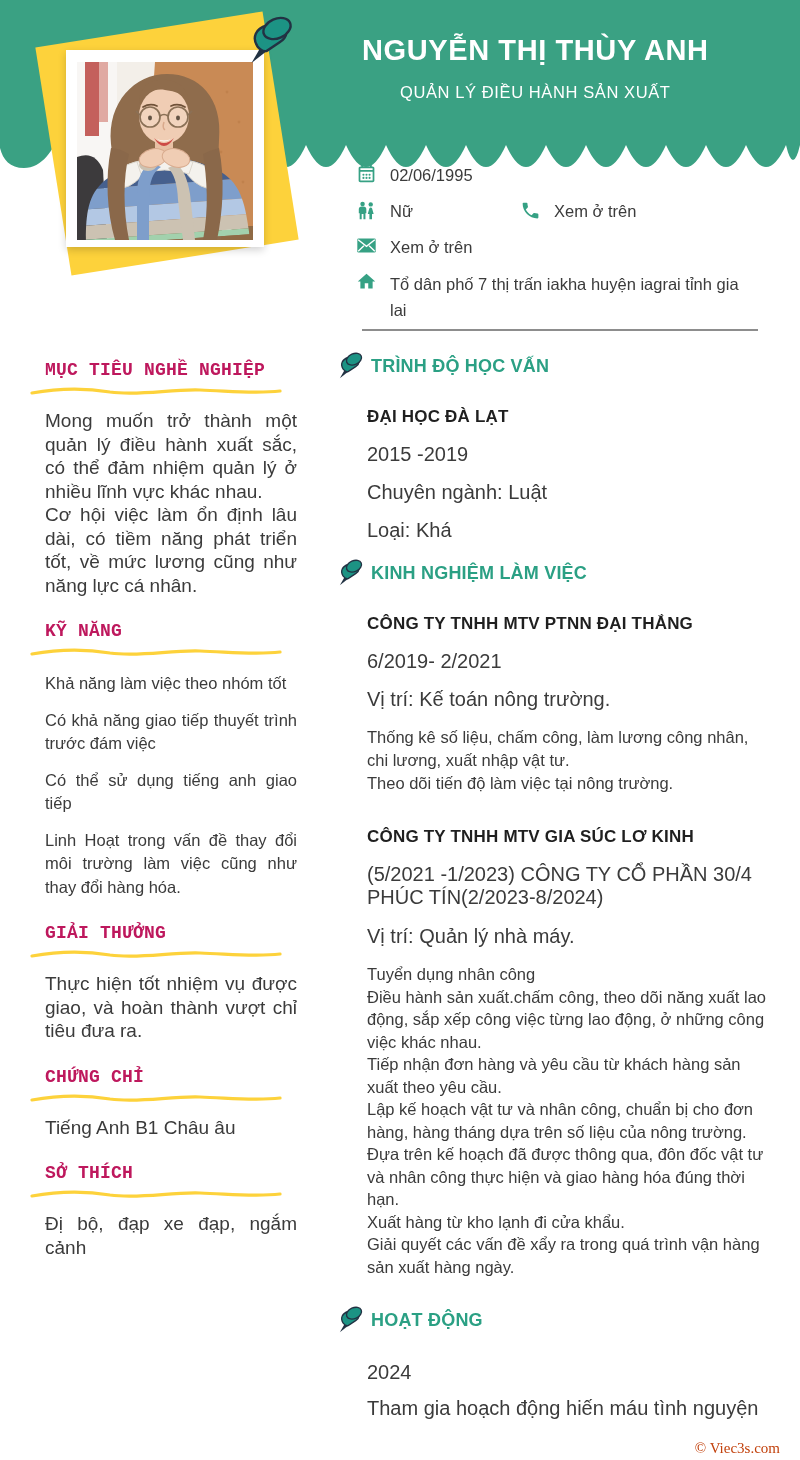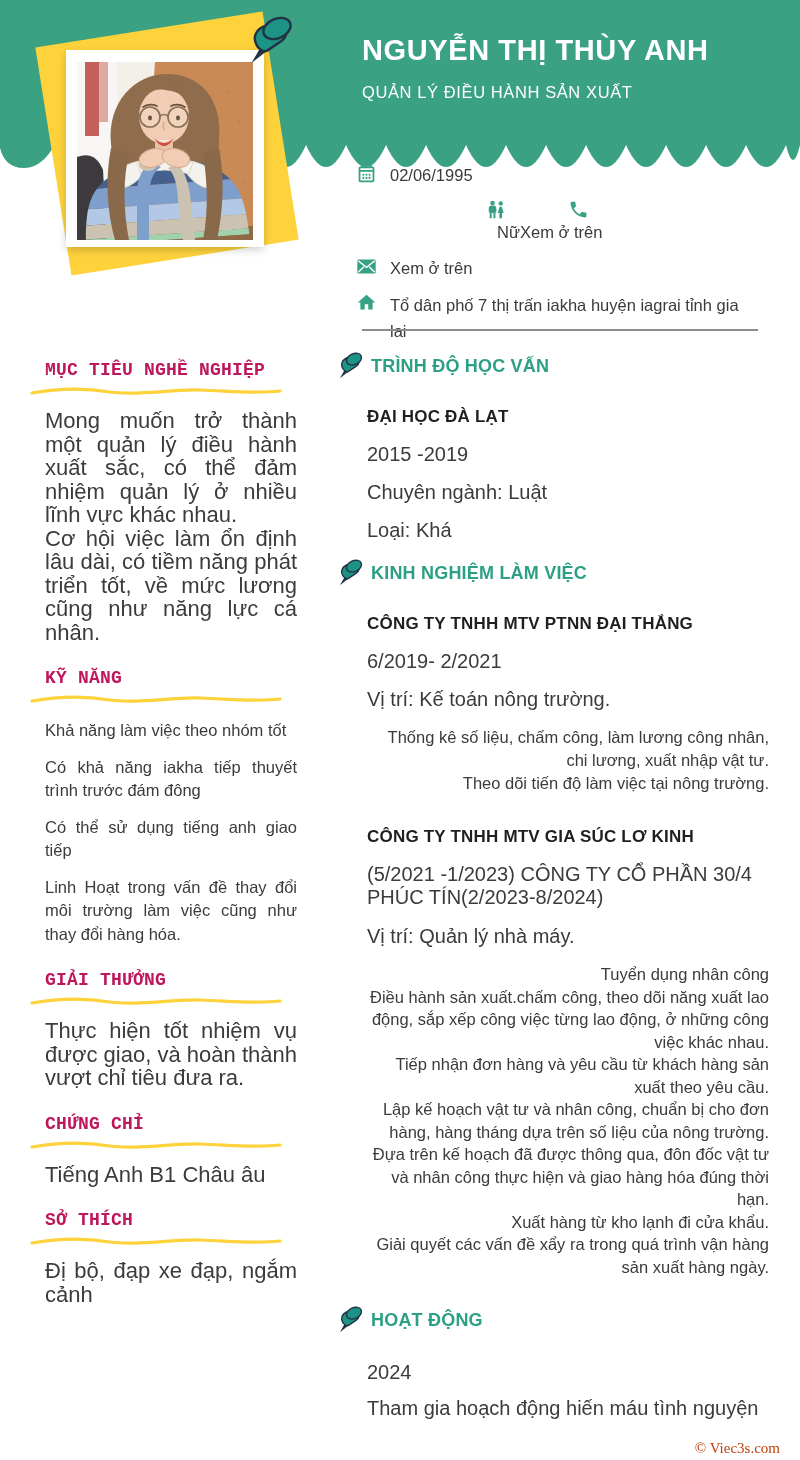--- a/index.html
+++ b/index.html
@@ -1,56 +1,56 @@
 <!DOCTYPE html>
 <html><head>
 <meta charset="utf-8">
 <style>
   html,body{margin:0;padding:0;background:#ffffff;}
   .page{position:relative;width:800px;height:1460px;background:#fff;overflow:hidden;
         font-family:"Liberation Sans","DejaVu Sans",sans-serif;color:#3b3b3b;}
   
   .hdr{position:absolute;left:0;top:0;width:800px;height:172px;}
-  .name-block{position:absolute;left:362px;top:34px;color:#fff;}
+  .name-block{position:absolute;left:362px;top:34px;color:#fff;text-align:center;}
   .name{margin:0;font-size:29px;font-weight:bold;letter-spacing:.6px;}
   .role{margin:16px 0 0;font-size:16.5px;letter-spacing:.6px;font-weight:normal;}
   
   .yellow-rect{position:absolute;left:52px;top:28px;width:230px;height:231px;
                background:#fdd23b;transform:rotate(-9deg);}
   .polaroid{position:absolute;left:66px;top:50px;width:198px;height:197px;background:#fff;
             box-shadow:0 3px 8px rgba(0,0,0,.18);}
   .photo{position:absolute;left:11px;top:12px;width:176px;height:178px;overflow:hidden;}
   .photo-pin{position:absolute;left:241px;top:12px;width:54px;height:54px;}
   
   .contact{position:absolute;left:356px;top:163px;width:424px;font-size:16.5px;}
   .c-row{display:flex;align-items:flex-start;margin-bottom:13px;}
-  .c-item{display:flex;align-items:flex-end;flex-direction:column;}
+  .c-item{display:flex;align-items:center;}
   .c-cell1{width:164px;}
   .c-icon{width:21px;height:21px;flex:0 0 21px;margin-right:13px;margin-top:0;}
   .c-text{line-height:21px;padding-top:2px;}
   .address{width:352px;line-height:26px;padding-top:0;}
   .divider{position:absolute;left:362px;top:329px;width:396px;height:2px;background:#8d8d8d;}
   
   .sidebar{position:absolute;left:45px;top:360px;width:252px;}
   .s-head{margin:24px 0 0;font-size:18px;font-weight:bold;color:#be185d;letter-spacing:.2px;font-family:Liberation Mono, monospace;}
   .s-head.first{margin-top:0;}
   .wavy{display:block;margin:5px 0 0 -15px;}
-  .s-body{margin:11px 0 0;font-size:22px;line-height:23.5px;text-align:justify;white-space:pre-line;}
+  .s-body{margin:11px 0 0;font-size:19px;line-height:23.5px;text-align:justify;white-space:pre-line;}
   .s-item{margin:13px 0 0;font-size:16.5px;line-height:23.5px;text-align:justify;}
   
   .main{position:absolute;left:334px;top:350px;width:446px;}
   .m-head{display:flex;align-items:center;gap:7px;margin:0 0 27px;}
   .m-head.mt6{margin-top:6px;}
   .m-head.mt26{margin-top:26px;}
   .pin{width:30px;height:30px;flex:0 0 30px;}
   .m-head-label{font-size:18px;font-weight:bold;color:#2ba084;letter-spacing:.2px;text-align:center;}
   .m-sec{padding-left:33px;}
   .m-title{margin:0 0 16px;font-size:17px;font-weight:bold;color:#1f1f1f;letter-spacing:.2px;}
   .m-line{margin:0 0 16px;font-size:20px;line-height:22px;}
-  .m-para{margin:0 0 32px;font-size:16.5px;line-height:23px;white-space:pre-line;width:402px;text-align:right;}
+  .m-para{margin:0 0 32px;font-size:16.5px;line-height:23px;white-space:pre-line;width:402px;}
   .m-para.tight{line-height:22.5px;margin-bottom:0;}
   .m-head .m-head-label{padding-top:2px;}
   
   .footer{position:absolute;top:1440px;right:20px;font-family:Liberation Serif, serif;
           font-size:15px;color:#c2410c;}
   svg{display:block;}
 </style>
 </head>
 <body>
 
@@ -209,21 +209,21 @@
       <path d="M2,8 C30,3 55,3 80,7 C110,11 140,4 170,5 C200,6 225,9 250,6" stroke="#fdd23b" stroke-width="3.2" fill="none" stroke-linecap="round"></path>
     </svg>
     <p class="s-body">Mong muốn trở thành một quản lý điều hành xuất sắc, có thể đảm nhiệm quản lý ở nhiều lĩnh vực khác nhau.
 Cơ hội việc làm ổn định lâu dài, có tiềm năng phát triển tốt, về mức lương cũng như năng lực cá nhân.</p>
 
     <div class="s-head">KỸ NĂNG</div>
     <svg class="wavy" width="252" height="13" viewBox="0 0 252 13">
       <path d="M2,8 C30,3 55,3 80,7 C110,11 140,4 170,5 C200,6 225,9 250,6" stroke="#fdd23b" stroke-width="3.2" fill="none" stroke-linecap="round"></path>
     </svg>
     <p class="s-item">Khả năng làm việc theo nhóm tốt</p>
-    <p class="s-item">Có khả năng iakha tiếp thuyết trình trước đám đông</p>
+    <p class="s-item">Có khả năng giao tiếp thuyết trình trước đám việc</p>
     <p class="s-item">Có thể sử dụng tiếng anh giao tiếp</p>
     <p class="s-item">Linh Hoạt trong vấn đề thay đổi môi trường làm việc cũng như thay đổi hàng hóa.</p>
 
     <div class="s-head">GIẢI THƯỞNG</div>
     <svg class="wavy" width="252" height="13" viewBox="0 0 252 13">
       <path d="M2,8 C30,3 55,3 80,7 C110,11 140,4 170,5 C200,6 225,9 250,6" stroke="#fdd23b" stroke-width="3.2" fill="none" stroke-linecap="round"></path>
     </svg>
     <p class="s-body">Thực hiện tốt nhiệm vụ được giao, và hoàn thành vượt chỉ tiêu đưa ra.</p>
 
     <div class="s-head">CHỨNG CHỈ</div>

